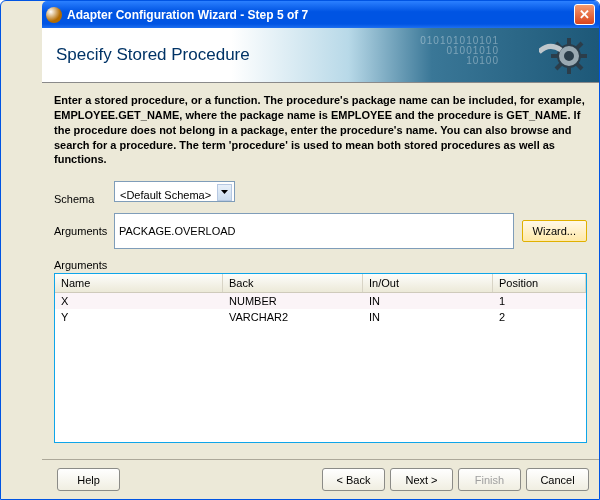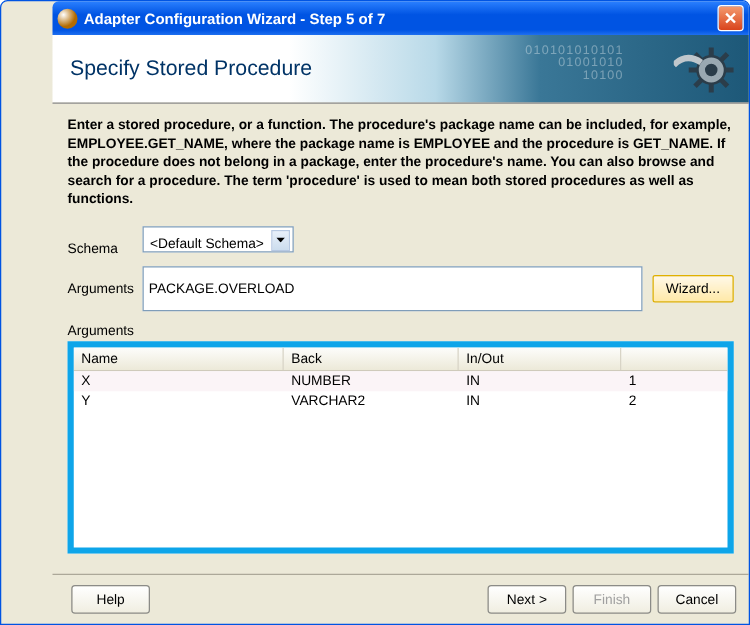--- a/index.html
+++ b/index.html
@@ -17,21 +17,21 @@
     .intro { line-height: 1.35; margin-bottom: 10px; font-weight: bold; }
     .form-row { display: flex; align-items: center; margin-bottom: 8px; }
     .form-row label { width: 60px; margin-top: 16px; }
     .select { display: inline-flex; align-items: flex-end; height: 21px; border: 1px solid #7F9DB9; background: #fff; padding: 0 2px 0 5px; font-size: 11px; }
     .select .arrow { margin-left: 6px; width: 15px; height: 17px; background: linear-gradient(#e8f0fa,#cde); border: 1px solid #b6c8e2; display: inline-flex; align-items: center; justify-content: center; }
     .proc-row { display: flex; align-items: center; margin-bottom: 10px; }
     .proc-row label { width: 60px; }
     .proc-row input { flex: 1; height: 36px; border: 1px solid #7F9DB9; padding: 1px 4px; font-size: 11px; margin-right: 8px; }
     .browse-btn { height: 22px; padding: 0 10px; background: linear-gradient(#fff8e8,#ffe9a8); border: 1px solid #e0b000; border-radius: 2px; font-size: 11px; cursor: pointer; }
     .arguments-label { margin-bottom: 2px; }
-    .table-wrap { flex: 1; border: 5px solid #0ea5e9; background: #fff; overflow: hidden; }
+    .table-wrap { flex: 1; border: 1px solid #0ea5e9; background: #fff; overflow: hidden; }
     .thead { display: flex; font-size: 11px; background: linear-gradient(#fdfdfb,#ece9d8); border-bottom: 1px solid #cfcabb; }
     .thead div { padding: 3px 6px; border-right: 1px solid #d8d4c6; }
     .row { display: flex; font-size: 11px; }
     .row.alt { background: #fbf4f7; }
     .row div { padding: 2px 6px; }
     .col-name { width: 168px; }
     .col-type { width: 140px; }
     .col-inout { width: 130px; }
     .col-pos { flex: 1; }
     .footer { height: 40px; border-top: 1px solid #aca899; display: flex; align-items: center; padding: 0 10px; margin-top: 16px; }
@@ -97,36 +97,38 @@
       <button class="browse-btn">Wizard...</button>
     </div>
 
     <div class="arguments-label">Arguments</div>
 
     <div class="table-wrap">
       <div class="thead">
         <div class="col-name">Name</div>
         <div class="col-type">Back</div>
         <div class="col-inout">In/Out</div>
+        <div class="col-pos">Position</div>
       </div>
       <div class="row alt">
         <div class="col-name">X</div>
         <div class="col-type">NUMBER</div>
         <div class="col-inout">IN</div>
         <div class="col-pos">1</div>
       </div>
       <div class="row">
         <div class="col-name">Y</div>
         <div class="col-type">VARCHAR2</div>
         <div class="col-inout">IN</div>
         <div class="col-pos">2</div>
       </div>
     </div>
   </div>
 
   <div class="footer">
     <button class="btn">Help</button>
     <div class="footer-spacer"></div>
+    <button class="btn">&lt; Back</button>
     <button class="btn">Next &gt;</button>
     <button class="btn disabled">Finish</button>
     <button class="btn">Cancel</button>
   </div>
 </div>
 
 </body></html>

